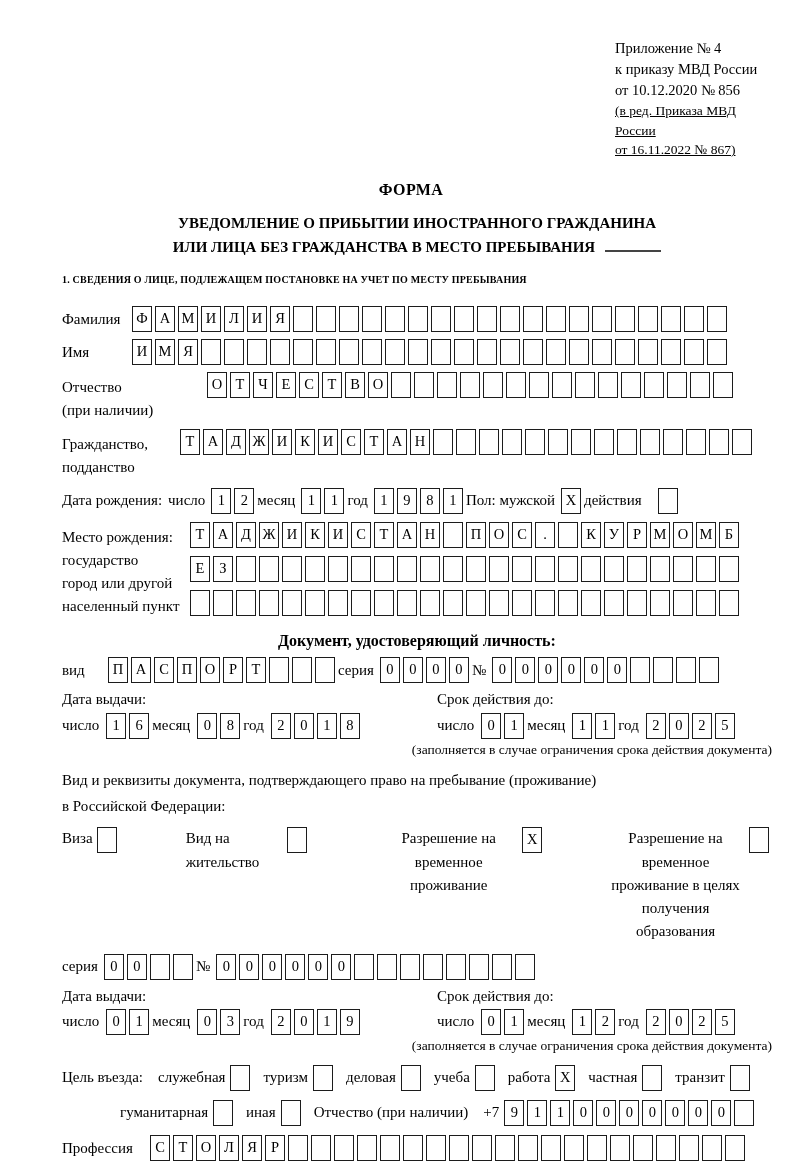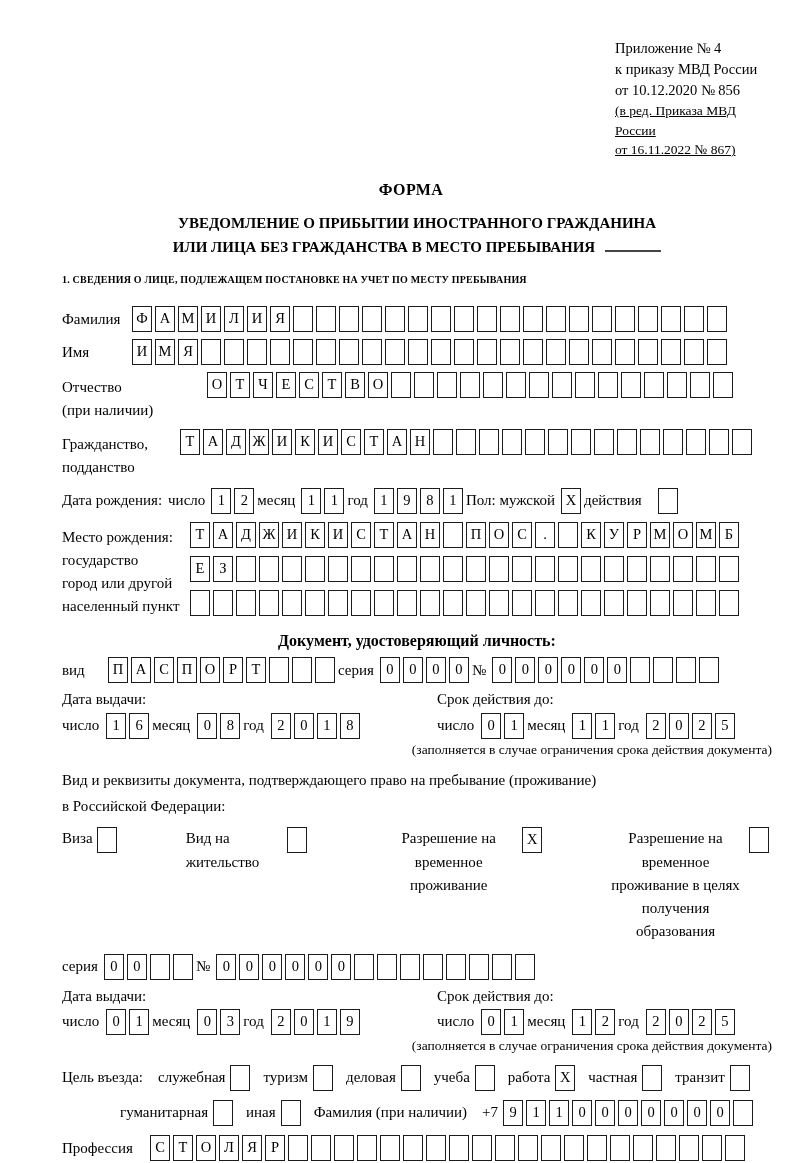--- a/index.html
+++ b/index.html
@@ -556,21 +556,21 @@
 
   <div class="purp" style="margin-left:58px;">
     <span class="t">гуманитарная</span>
     <span class="cells">
         <span class="cell"></span>
       </span>
     <span class="t">иная</span>
     <span class="cells">
         <span class="cell"></span>
       </span>
-    <span class="t ml14">Фамилия (при наличии)</span>
+    <span class="t ml14">Отчество (при наличии)</span>
     <span class="t ml10">+7</span>
     <span class="cells">
         <span class="cell">9</span>
         <span class="cell">1</span>
         <span class="cell">1</span>
         <span class="cell">0</span>
         <span class="cell">0</span>
         <span class="cell">0</span>
         <span class="cell">0</span>
         <span class="cell">0</span>

